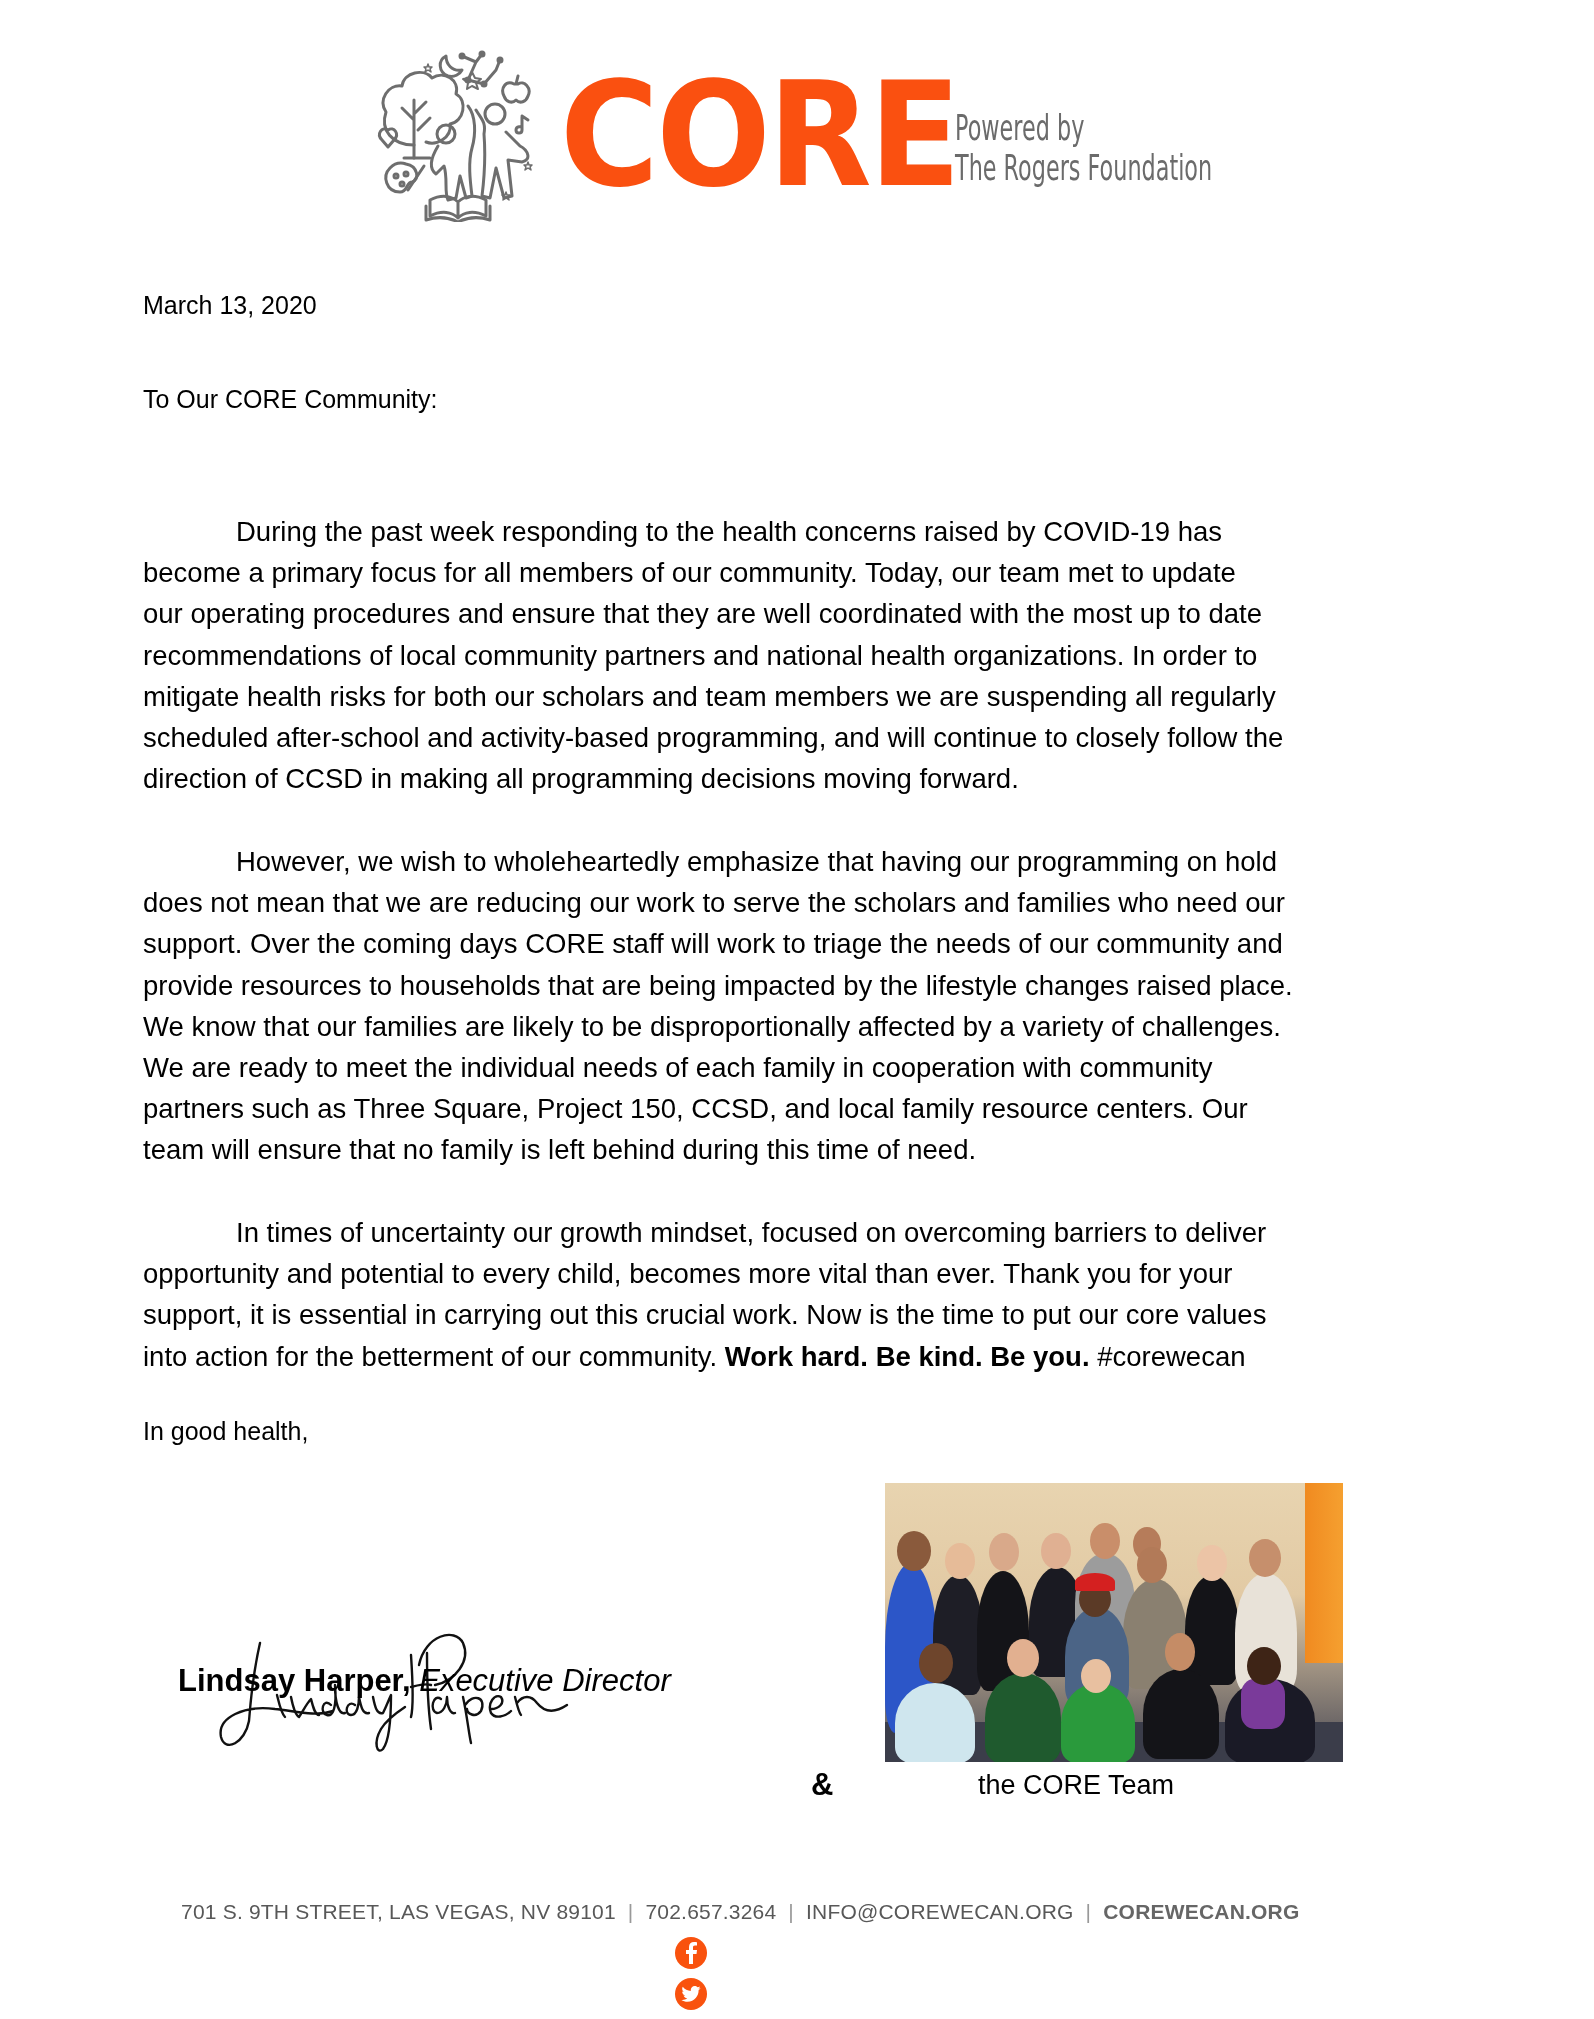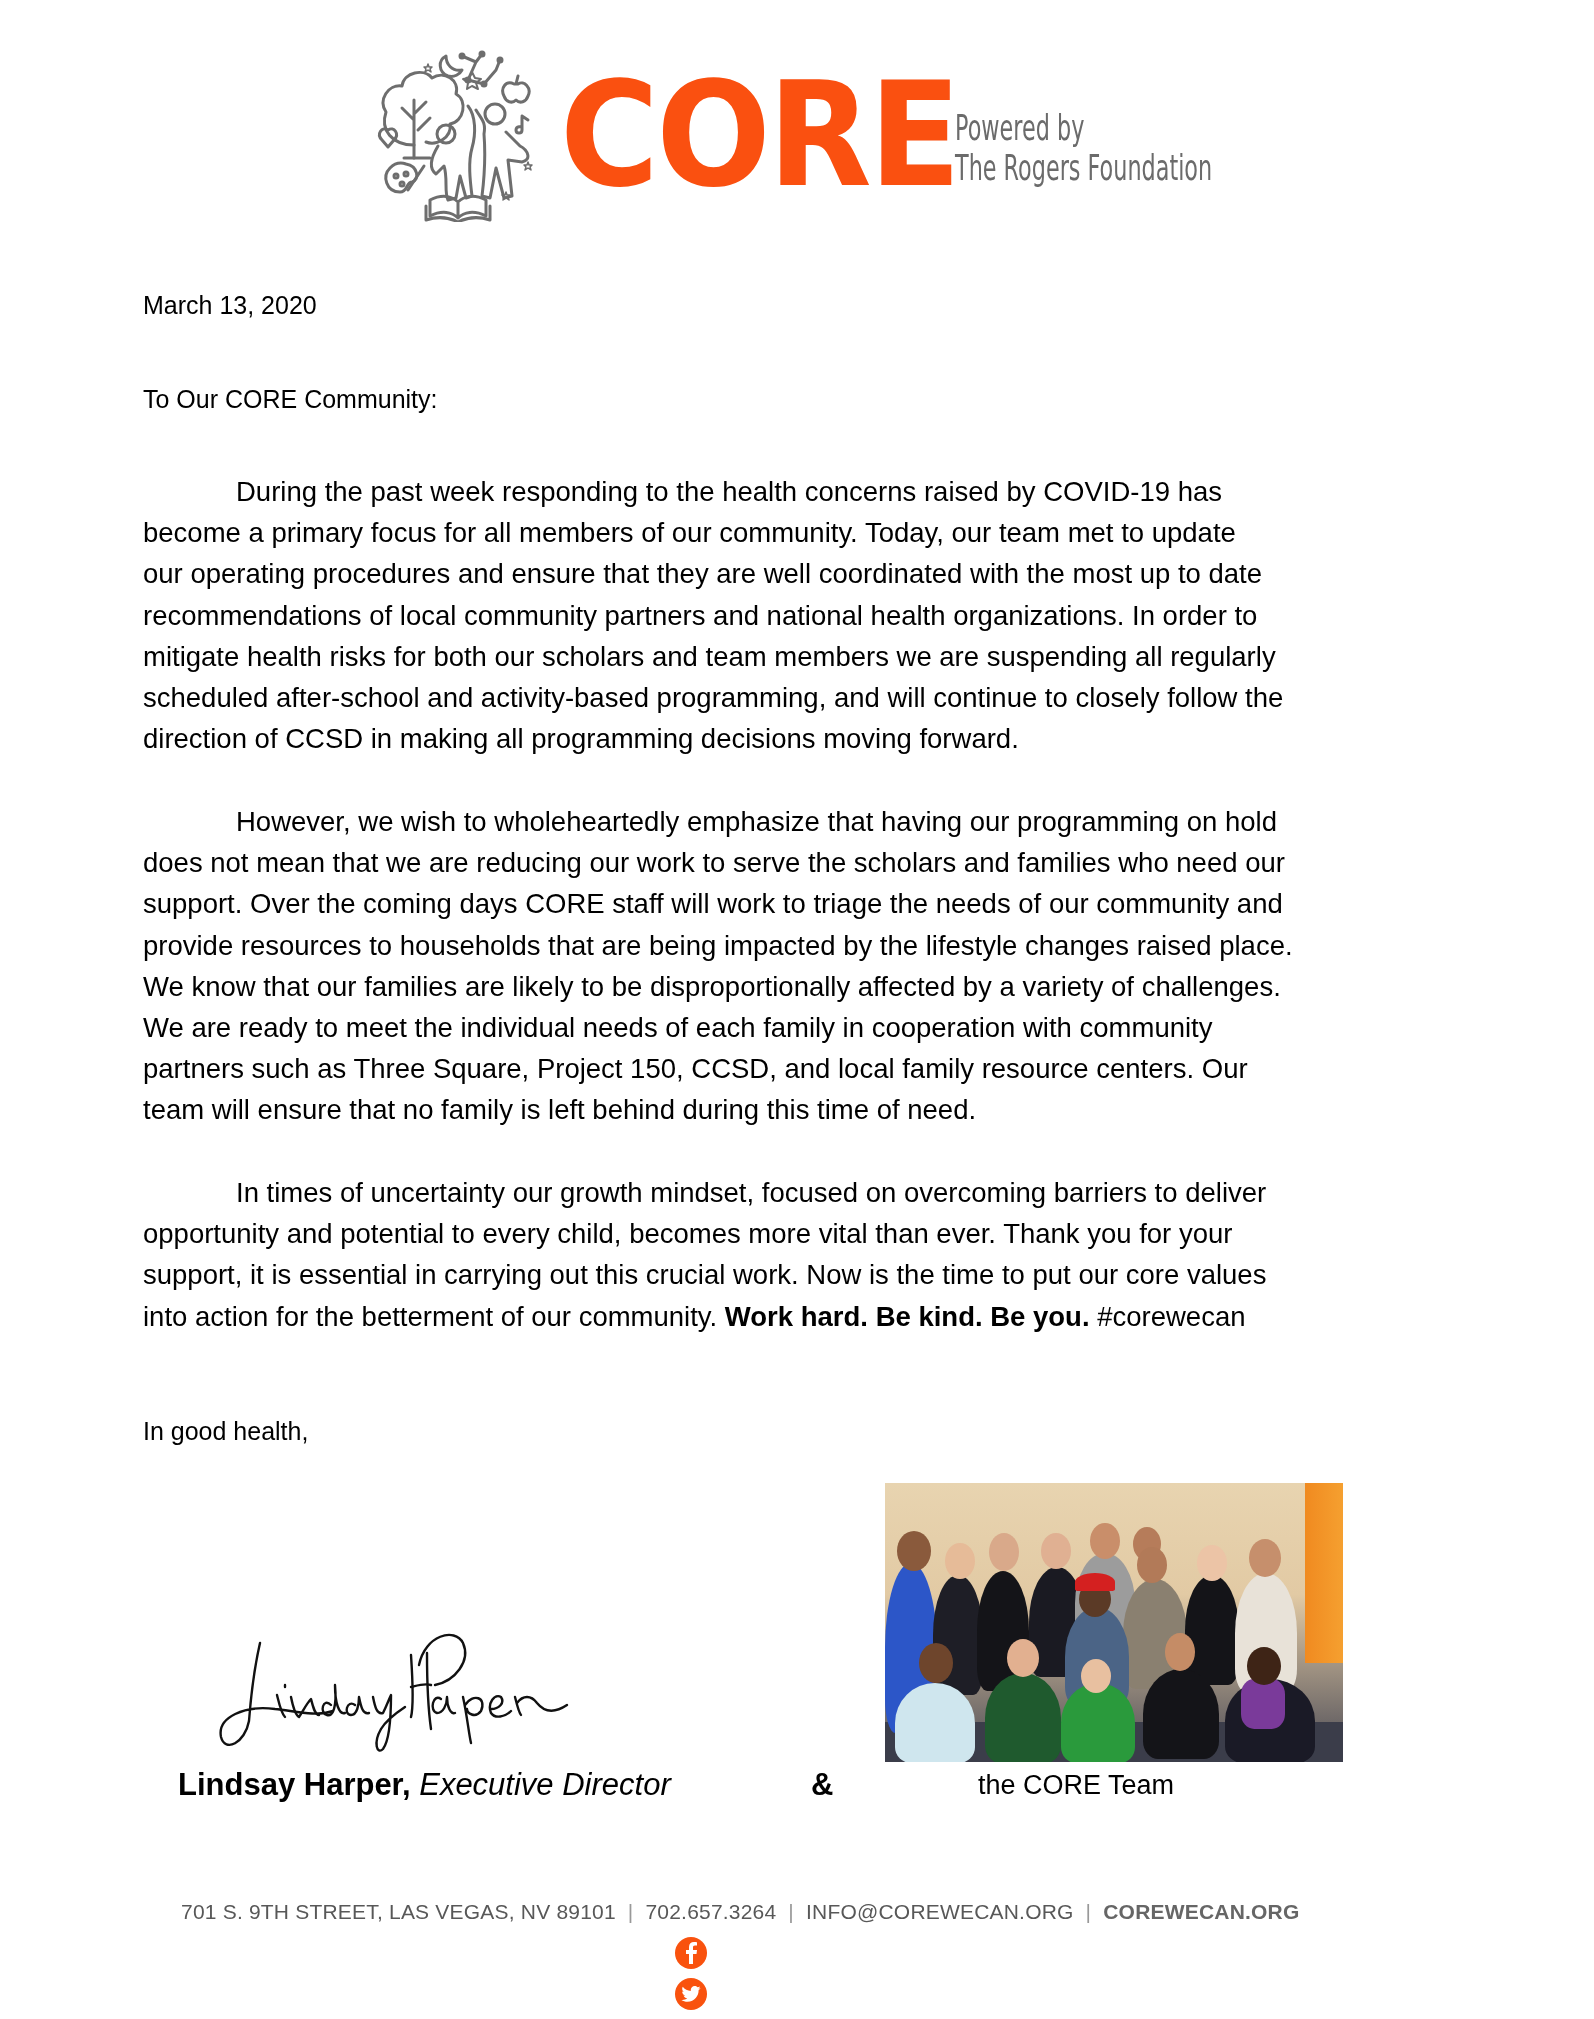--- a/index.html
+++ b/index.html
@@ -24,26 +24,26 @@
     transform: scaleX(0.62); transform-origin: left top;
     letter-spacing: 0px; white-space: nowrap;
   }
 
   
   .line { position: absolute; left: 143px; white-space: nowrap; font-size: 27.5px; line-height: 34px; }
   .small { font-size: 25px; }
 
   .para { position: absolute; left: 143px; width: 1310px; font-size: 27.5px; line-height: 41.2px; }
   .para .ln { display: block; white-space: nowrap; height: 41.2px; }
-  .para .ln.first { padding-left: 93px; }
+  .para .ln.first { padding-left: 93px; margin-top: 40px; }
   b { font-weight: bold; }
 
   
   #signature { left: 215px; top: 1625px; width: 395px; height: 135px; }
-  #sig-name { left: 178px; top: 1767px; font-size: 31px; line-height: 36px; white-space: nowrap; }
+  #sig-name { left: 178px; top: 1663px; font-size: 31px; line-height: 36px; white-space: nowrap; }
   #sig-name .nm { font-weight: bold; }
   #sig-name .ti { font-style: italic; }
   #amp { left: 811px; top: 1767px; font-size: 31px; line-height: 36px; font-weight: bold; }
   #team-label { left: 978px; top: 1767px; font-size: 27px; line-height: 36px; font-weight: normal; white-space: nowrap; }
 
   
   #team-photo { left: 885px; top: 1483px; width: 458px; height: 279px; overflow: hidden;
     background: linear-gradient(180deg, #e8d4b0 0%, #e2caa4 40%, #4a4a55 100%); }
   #team-photo .wall-orange { position: absolute; right: 0; top: 0; width: 38px; height: 180px; background: linear-gradient(90deg,#f08a20,#f5a030); }
   #team-photo .person { position: absolute; border-radius: 50% 50% 20% 20%; }

